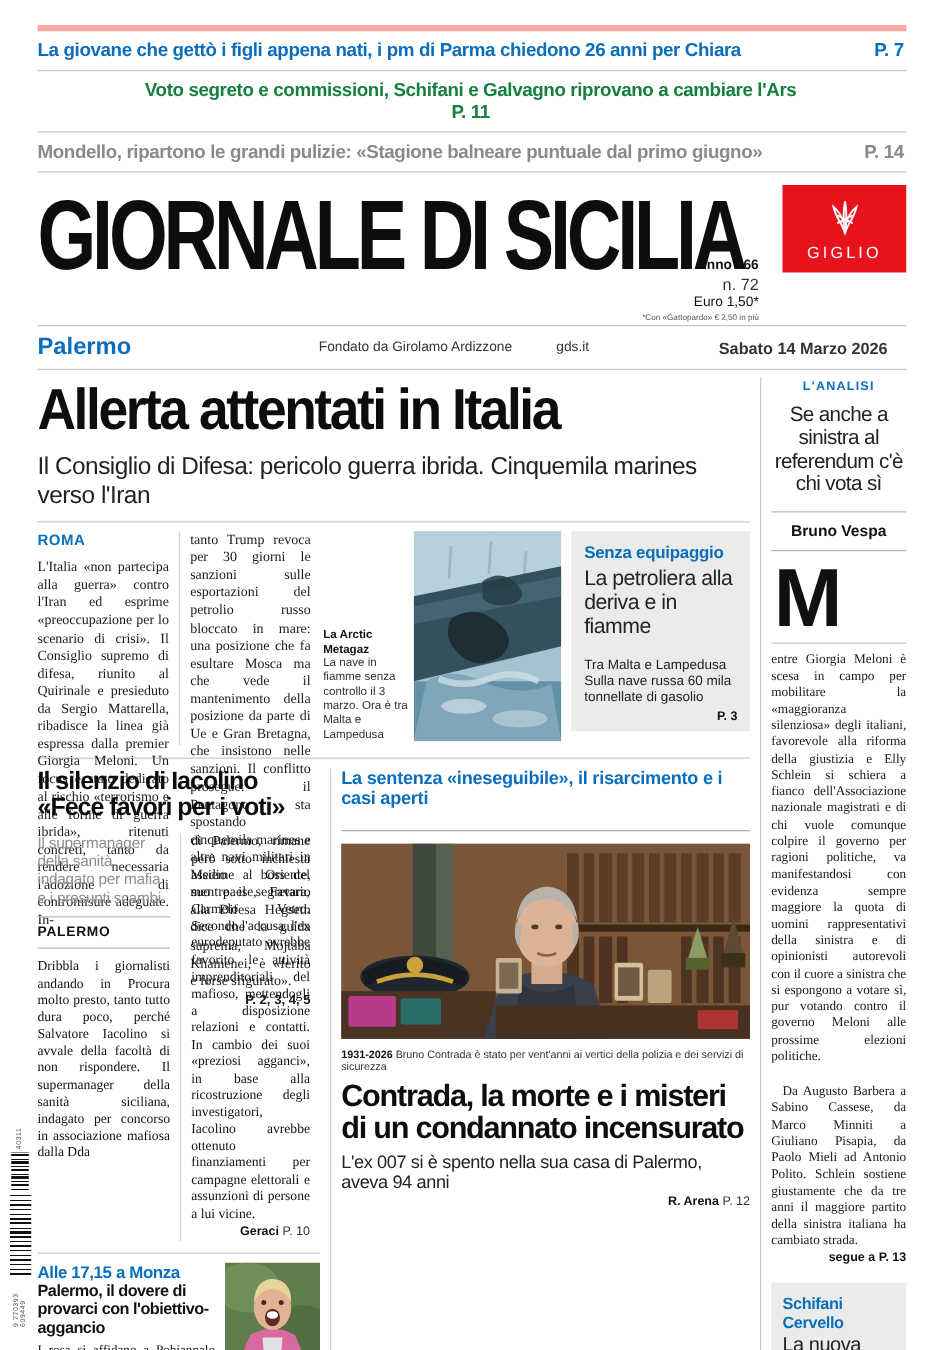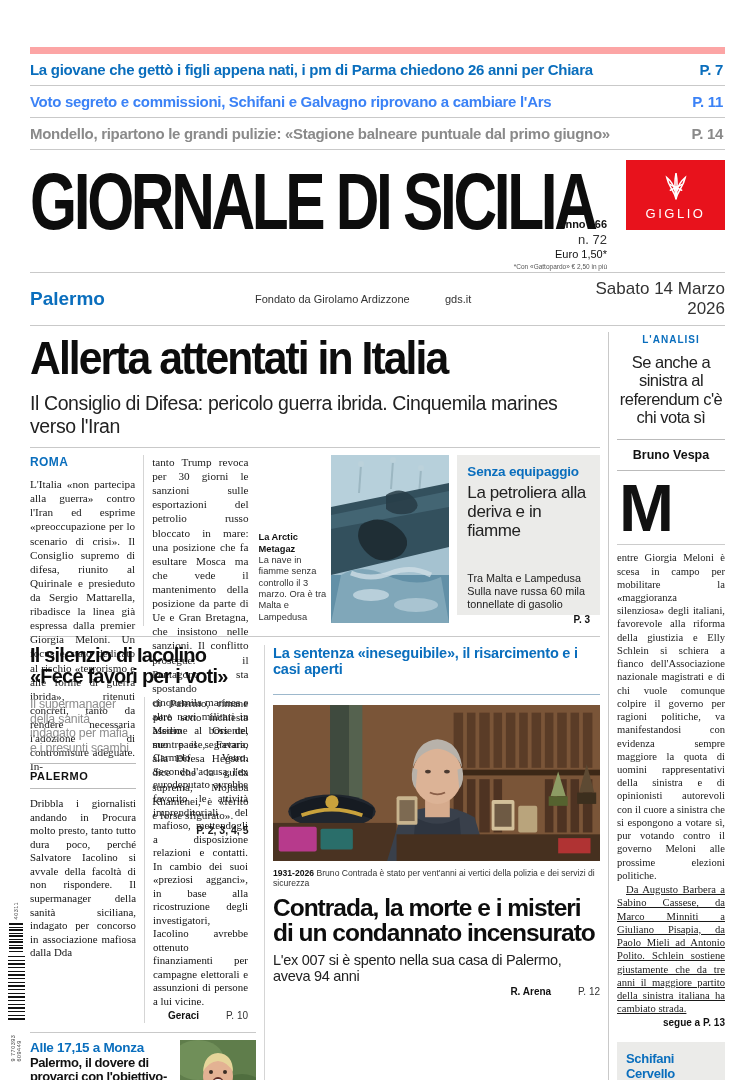--- a/index.html
+++ b/index.html
@@ -2,44 +2,44 @@
 <html lang="it"><head>
 <meta charset="utf-8">
 <style>
   * { margin:0; padding:0; box-sizing:border-box; }
   html,body { background:#fff; }
   body { width:755px; height:1080px; overflow:hidden; font-family:"Liberation Sans",sans-serif; color:#111; position:relative; }
   .page { position:relative; width:755px; height:1080px; background:#fff; }
   .content { position:absolute; left:30px; right:30px; top:0; }
 
   
-  .teasers { margin-top:47px; border-top:7px solid #fca5a5; }
+  .teasers { margin-top:20px; border-top:5px solid #fca5a5; }
   .teaser { display:flex; justify-content:space-between; align-items:center; padding:7px 2px 7px 0; border-bottom:1px solid #c9c9c9; font-weight:700; font-size:15px; letter-spacing:-0.3px; }
   .teaser .tpage { font-weight:700; }
   .t-blue { color:#0a6ebd; }
-  .t-black { color:#3b82f6; }
+  .t-black { color:#15803d;flex-direction:column; }
   .t-gray { color:#8a8a8a; }
 
   
   .masthead { position:relative; height:116px; margin-top:4px; }
   .masthead-title { position:absolute; left:0; top:2px; font-weight:700; font-size:72px; letter-spacing:-4px; transform:scale(0.84,1.1); transform-origin:left top; white-space:nowrap; color:#0d0d0d; font-family:"Liberation Sans",sans-serif; }
   .logo-box { position:absolute; right:0; top:6px; width:99px; height:70px; background:#e8121c; color:#fff; display:flex; flex-direction:column; align-items:center; justify-content:center; gap:3px; }
   .logo-box .logo-word { font-size:13px; letter-spacing:2.5px; font-weight:400; }
   .edition { position:absolute; right:118px; top:64px; text-align:right; line-height:1.25; }
   .edition .ed-anno { font-weight:700; font-size:11px; }
   .edition .ed-num { font-size:13px; color:#333; }
   .edition .ed-price { font-size:11px; }
   .edition .ed-note { font-size:6.5px; color:#555; margin-top:1px; }
 
   
   .dateline { display:flex; align-items:center; border-top:1px solid #c9c9c9; border-bottom:1px solid #c9c9c9; padding:6px 0; margin-top:2px; }
   .dl-city { color:#0a6ebd; font-weight:700; font-size:19px; width:170px; }
   .dl-founder { font-size:11px; color:#333; flex:1; text-align:left; padding-left:55px; }
   .dl-site { font-size:11px; color:#333; width:130px; }
-  .dl-date { font-size:17px; color:#333; text-align:right; width:150px; }
+  .dl-date { font-size:13px; color:#333; text-align:left; width:150px;font-weight:bold; }
 
   
   .maingrid { display:flex; margin-top:6px; }
   .left-main { width:578px; padding-right:8px; }
   .right-col { width:117px; border-left:1px solid #c9c9c9; padding-left:8px; }
 
   .lead-head h1 { font-size:44px; letter-spacing:-2px; font-weight:700; color:#0d0d0d; transform:scale(.97,1.05); transform-origin:left top; white-space:nowrap; }
   .lead-sub { font-size:19.5px; color:#222; margin-top:10px; letter-spacing:-0.4px; padding-bottom:9px; border-bottom:1px solid #c9c9c9; }
 
   .lead-row { display:flex; padding-top:7px; height:178px; }
@@ -49,36 +49,36 @@
   .lead-pages { display:block; text-align:right; font-weight:700; font-size:10.5px; font-family:"Liberation Sans",sans-serif; margin-top:2px; }
 
   .lead-photo-block { width:196px; margin-left:10px; position:relative; height:168px; }
   .ship-caption { position:absolute; left:0; bottom:0; width:72px; font-size:9.3px; line-height:1.22; color:#333; }
   .ship-caption b { display:block; color:#111; }
   .ship-photo { position:absolute; right:0; top:0; width:118px; height:168px; }
 
   .gray-box { background:#ebebe9; margin-left:8px; width:146px; height:160px; padding:9px 10px; }
   .gray-box .gb-kicker { color:#0a6ebd; font-weight:700; font-size:13.5px; letter-spacing:-0.2px; }
   .gray-box .gb-title { font-size:17px; color:#222; letter-spacing:-0.4px; line-height:1.12; margin-top:4px; }
-  .gray-box .gb-text { font-size:10.8px; color:#222; line-height:1.22; margin-top:32px; }
+  .gray-box .gb-text { font-size:10.8px; color:#222; line-height:1.22; margin-top:16px; }
   .gray-box .gb-page { text-align:right; font-weight:700; font-size:10px; margin-top:2px; }
 
   .mid-row { display:flex; margin-top:10px; border-top:1px solid #c9c9c9; padding-top:8px; }
   .left-sub { width:226px; }
   .contrada { width:344px; margin-left:8px; padding-left:8px; border-left:1px solid #d5d5d5; }
 
   .iac-title { font-size:20px; font-weight:700; letter-spacing:-0.8px; line-height:1.06; color:#0d0d0d; }
   .iac-cols { display:flex; margin-top:10px; }
   .iac-c1 { width:106px; }
   .iac-c2 { width:104px; margin-left:8px; padding-left:8px; border-left:1px solid #d5d5d5; font-family:"Liberation Serif",serif; font-size:10.9px; line-height:1.24; text-align:justify; }
   .iac-standfirst { color:#8e8e8e; font-size:12.3px; line-height:1.18; letter-spacing:-0.2px; }
   .iac-kicker { font-weight:700; font-size:11px; letter-spacing:0.6px; border-top:1px solid #bbb; border-bottom:1px solid #bbb; padding:6px 0; margin:8px 0; }
   .iac-body { font-family:"Liberation Serif",serif; font-size:10.9px; line-height:1.24; text-align:justify; }
   .byline { font-family:"Liberation Sans",sans-serif; font-weight:700; font-size:10px; text-align:right; display:block; margin-top:2px; }
-  .byline .pg { font-weight:400; color:#333;margin-left:24px; }
+  .byline .pg { font-weight:400; color:#333; }
 
   .contrada-kicker { color:#0a6ebd; font-weight:700; font-size:14.5px; letter-spacing:-0.2px; border-bottom:1px solid #9db8cc; padding-bottom:17px; }
   .contrada-photo { width:100%; height:164px; margin-top:6px; display:block; }
   .contrada-cap { font-size:8.6px; color:#333; margin-top:3px; }
   .contrada-cap b { color:#111; }
   .contrada-h { font-size:24.5px; font-weight:700; letter-spacing:-1px; line-height:1.04; margin-top:7px; color:#0d0d0d; }
   .contrada-sub { font-size:14.5px; color:#222; letter-spacing:-0.3px; margin-top:6px; }
 
   .monza { border-top:1px solid #c9c9c9; margin-top:9px; padding-top:7px; display:flex; }
   .monza-text { width:142px; }
@@ -86,21 +86,21 @@
   .monza-title { font-weight:700; font-size:13px; letter-spacing:-0.4px; line-height:1.12; margin-top:1px; }
   .monza-body { font-family:"Liberation Serif",serif; font-size:10.5px; line-height:1.2; margin-top:6px; text-align:justify; }
   .monza-photo { width:76px; height:82px; margin-left:8px; }
 
   
   .an-kicker { color:#0a6ebd; font-weight:700; font-size:10px; letter-spacing:1px; text-align:center; margin-top:2px; }
   .an-title { font-size:16.5px; letter-spacing:-0.5px; color:#222; text-align:center; line-height:1.12; margin-top:8px; }
   .an-author-wrap { border-top:1px solid #bbb; border-bottom:1px solid #bbb; text-align:center; font-weight:700; font-size:12.5px; padding:8px 0; margin-top:12px; }
   .an-drop { font-size:66px; font-weight:700; line-height:0.9; padding:8px 0 6px 2px; border-bottom:1px solid #ccc; margin-bottom:6px; }
   .an-body { font-family:"Liberation Serif",serif; font-size:10.6px; line-height:1.25; text-align:justify; color:#1a1a1a; }
-  .an-body2 { text-indent:9px; margin-top:1px;text-decoration:underline; }
+  .an-body2 { text-indent:9px; margin-top:15px; }
   .an-more { display:block; text-align:right; font-weight:700; font-size:10px; font-family:"Liberation Sans",sans-serif; margin-top:2px; }
   .cervello { background:#ebebe9; margin-top:14px; padding:9px 9px 8px; }
   .cerv-kicker { color:#0a6ebd; font-weight:700; font-size:13px; letter-spacing:-0.3px; }
   .cerv-title { font-size:16px; color:#222; letter-spacing:-0.4px; line-height:1.12; margin-top:3px; }
 
   
   .barcode { position:absolute; left:6px; bottom:18px; width:20px; height:160px; display:flex; flex-direction:column; align-items:center; justify-content:flex-end; gap:3px; }
   .bc-num-top { font-size:5.5px; writing-mode:vertical-rl; transform:rotate(180deg); color:#444; letter-spacing:0.5px; }
   .bc-stripes-sm { width:14px; height:38px; background:repeating-linear-gradient(0deg,#111 0 1px,#fff 1px 3px,#111 3px 5px,#fff 5px 6px); }
   .bc-stripes { width:17px; height:86px; background:repeating-linear-gradient(0deg,#111 0 2px,#fff 2px 4px,#111 4px 5px,#fff 5px 8px,#111 8px 9px,#fff 9px 11px); }

